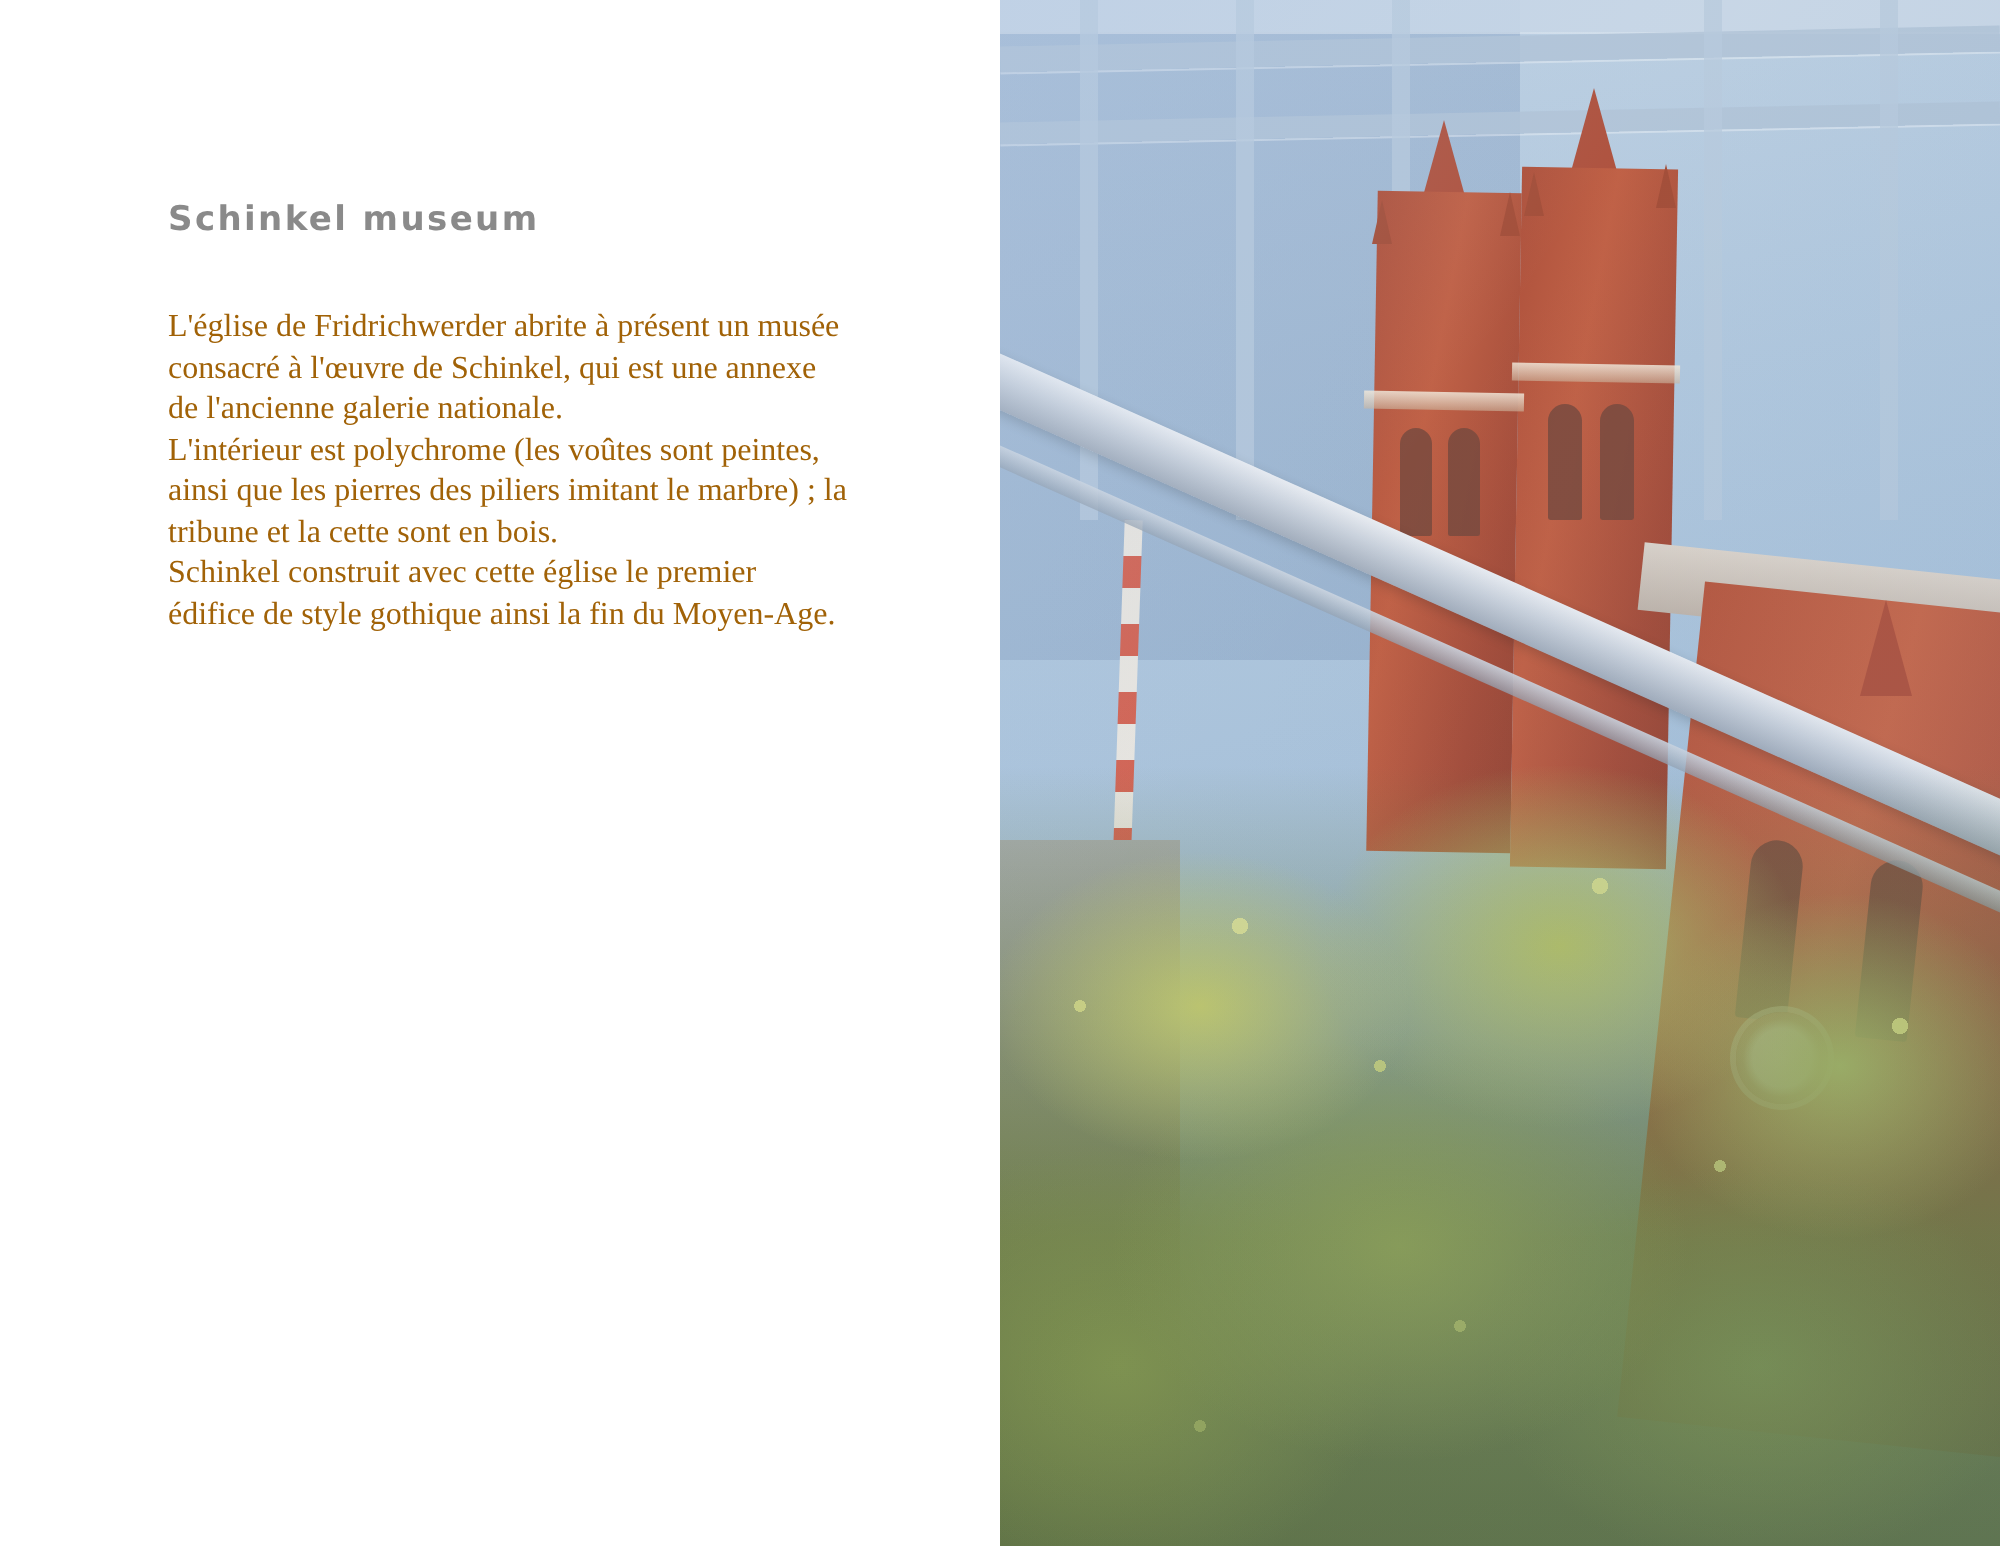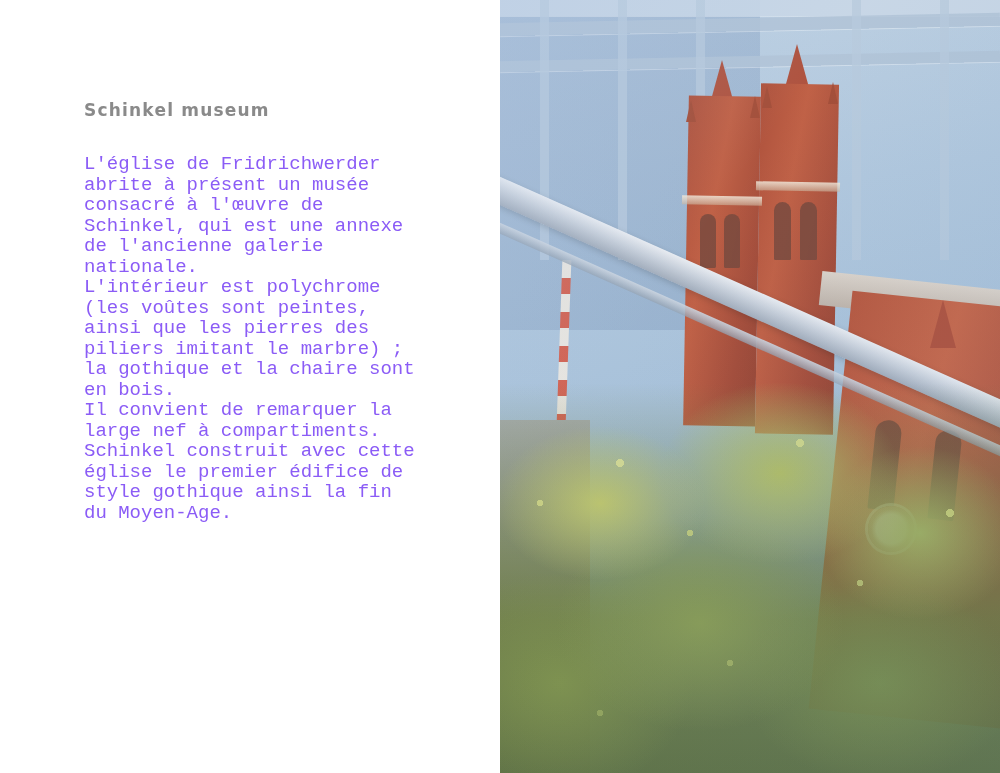--- a/index.html
+++ b/index.html
@@ -38,24 +38,24 @@
     font-weight: bold;
     letter-spacing: 1.2px;
     color: #8a8a8a;
     white-space: nowrap;
   }
   .body-text {
     position: absolute;
     left: 84px;
     top: 154px;
     width: 340px;
-    font-family: Liberation Mono, monospace;
-    font-size: 19px;
+    font-family: Liberation Serif, serif;
+    font-size: 16px;
     line-height: 20.5px;
-    color: #8b5cf6;
+    color: #a16207;
   }
   .body-text p {
     margin: 0;
   }
 
   
   .photo {
     position: absolute;
     left: 500px;
     top: 0;
@@ -247,22 +247,21 @@
 </style>
 </head>
 <body>
 
 <div class="page">
 
   <div class="text-col">
     <div class="title">Schinkel museum</div>
     <div class="body-text">
       <p>L'église de Fridrichwerder abrite à présent un musée consacré à l'œuvre de Schinkel, qui est une annexe de l'ancienne galerie nationale.</p>
-      <p>L'intérieur est polychrome (les voûtes sont peintes, ainsi que les pierres des piliers imitant le marbre) ; la gothique et la chaire sont en bois.</p>
-      <p>Il convient de remarquer la large nef à compartiments.</p>
+      <p>L'intérieur est polychrome (les voûtes sont peintes, ainsi que les pierres des piliers imitant le marbre) ; la tribune et la cette sont en bois.</p>
       <p>Schinkel construit avec cette église le premier édifice de style gothique ainsi la fin du Moyen-Age.</p>
     </div>
   </div>
 
   <div class="photo">
     <div class="sky"></div>
     <div class="glass-panel"></div>
 
     <div class="mullion m3"></div>
     <div class="mullion m1"></div>

